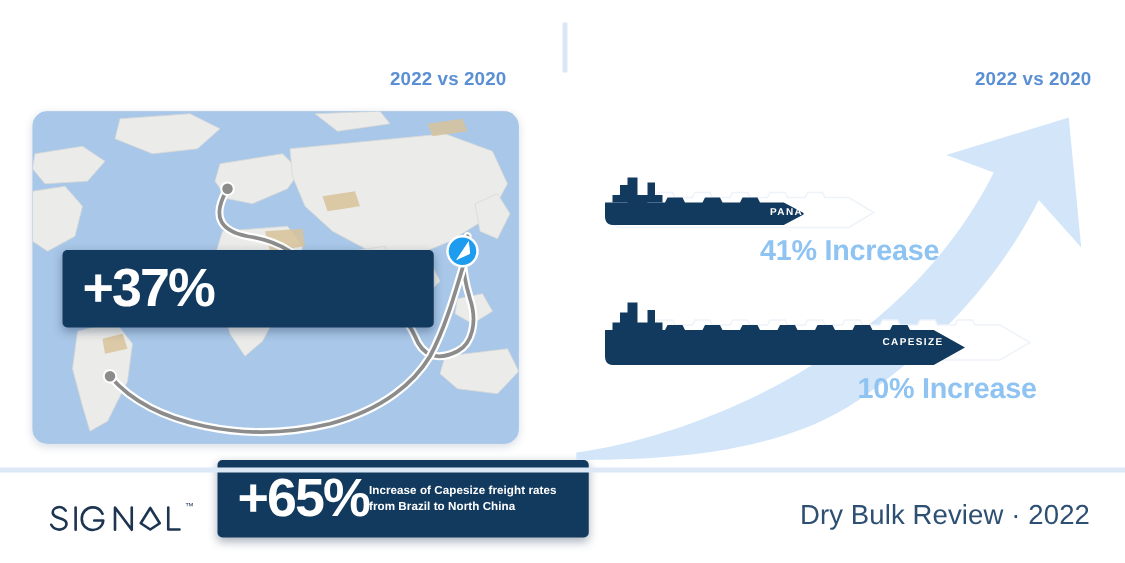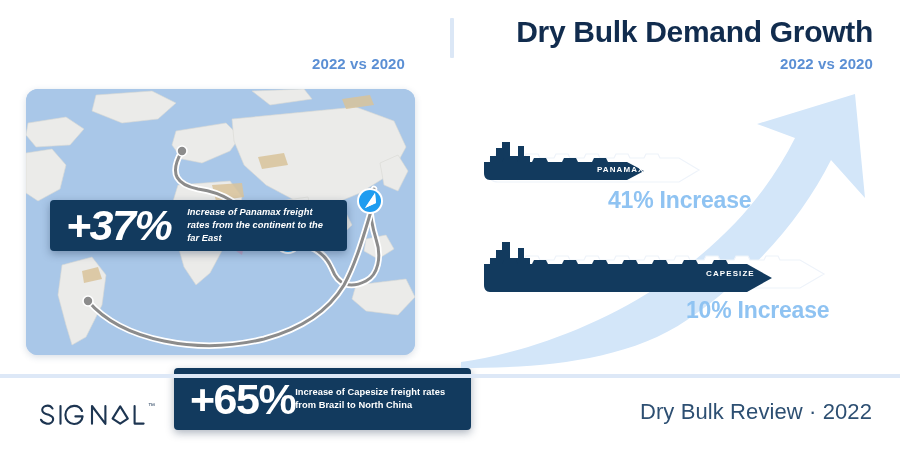--- a/index.html
+++ b/index.html
@@ -104,23 +104,22 @@
   }
   .callout-text {
     font-size: 9.3px;
     font-weight: bold;
     color: #ffffff;
     line-height: 1.42;
     letter-spacing: 0.05px;
   }
   .callout-37 {
     left: 24px;  top: 111px;
-    width: 297px; height: 51px;
+    width: 297px; height: 62px;
     padding: 0 12px 0 16px;
-    font-style: italic;
   }
   .callout-37 .callout-pct  { margin-right: 16px; }
   .callout-65 {
     left: 148px; top: 279px;
     width: 297px; height: 62px;
     padding: 0 12px 0 16px;
   }
   .callout-65 .callout-pct  { margin-right: 0; }
 
   
@@ -141,21 +140,21 @@
   .ship-capesize { left: 33px;  top: 152px; width: 400px; height: 56px; }
 
   .ship-label {
     position: absolute;
     font-size: 8px;
     font-weight: bold;
     color: #ffffff;
     letter-spacing: 1.1px;
     white-space: nowrap;
   }
-  .ship-panamax  .ship-label { left: 113px; top: 27px; }
+  .ship-panamax  .ship-label { left: 132px; top: 27px; }
   .ship-capesize .ship-label { left: 222px; top: 31px; }
 
   .increase-text {
     position: absolute;
     font-size: 23px;
     font-weight: bold;
     color: #8fc3f2;
     white-space: nowrap;
     letter-spacing: -0.2px;
     line-height: 1;
@@ -205,21 +204,20 @@
 
 <div class="headers">
 
   <div class="panel-head left">
     <div class="head-sub">2022 vs 2020</div>
   </div>
 
   <div class="divider-vert"></div>
 
   <div class="panel-head right">
-    <div class="head-title">Dry Bulk Demand Growth</div>
     <div class="head-sub">2022 vs 2020</div>
   </div>
 
 </div>
 
 <div class="map-wrap">
 
   <div class="map-card">
     <svg class="map-svg" viewBox="0 0 389 266" preserveAspectRatio="none">
 
@@ -289,21 +287,20 @@
         <circle cx="344" cy="112" r="13" fill="#ffffff"></circle>
         <circle cx="344" cy="112" r="11" fill="#1e9cf0"></circle>
         <path d="M339 119 L349 104 L350 114 Z" fill="#ffffff"></path>
         <path d="M339 119 L350 114 L349 104 Z" fill="#ffffff" opacity="0.9"></path>
       </g>
     </svg>
   </div>
 
   <div class="callout callout-37">
     <div class="callout-pct">+37%</div>
-    <div class="callout-text">Increase of Panamax freight rates from the continent to the far East</div>
   </div>
 
   <div class="callout callout-65">
     <div class="callout-pct">+65%</div>
     <div class="callout-text">Increase of Capesize freight rates from Brazil to North China</div>
   </div>
 
 </div>
 
 <div class="ships-wrap">

